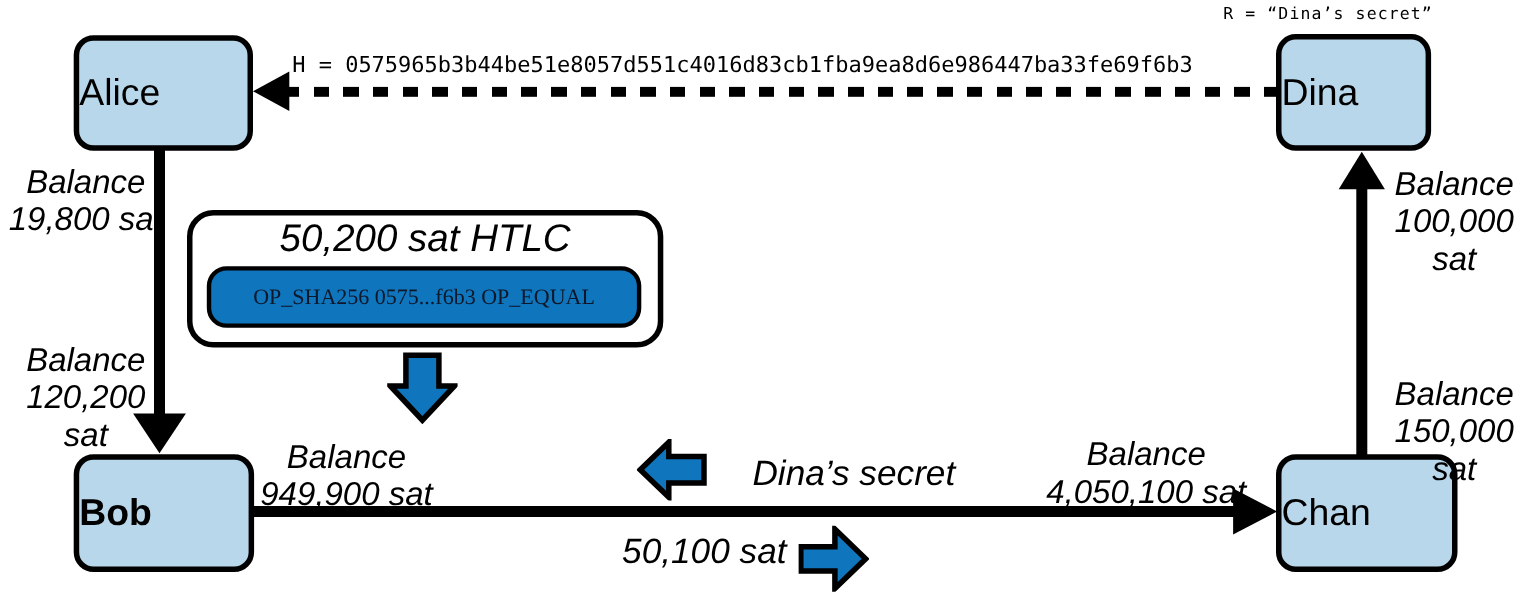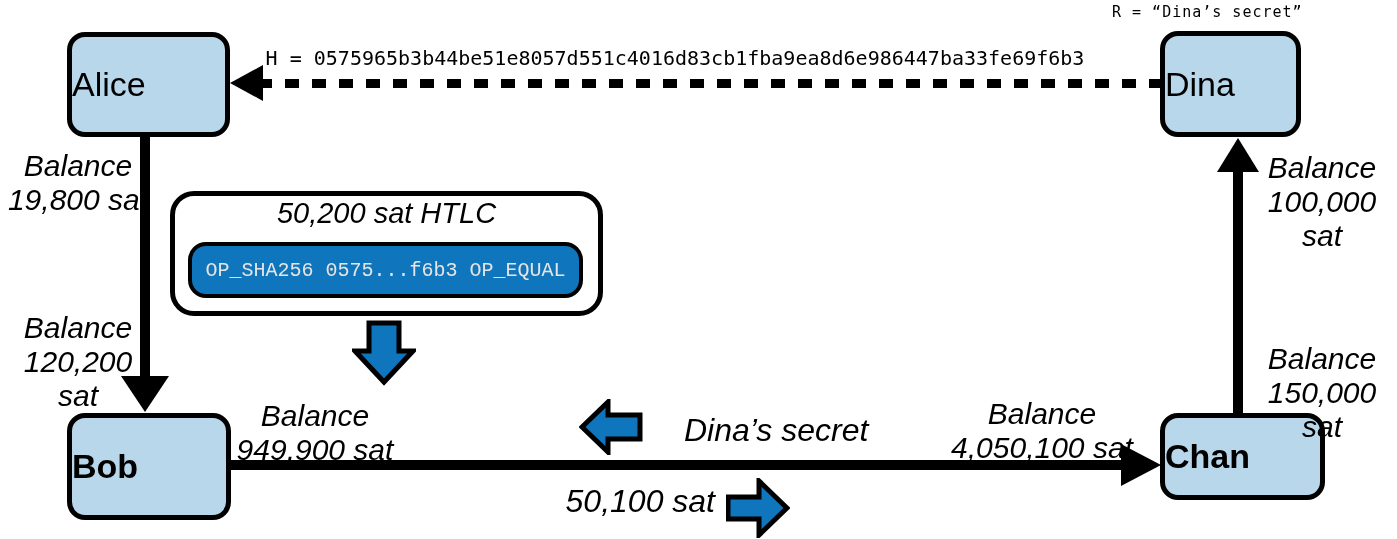--- a/index.html
+++ b/index.html
@@ -77,37 +77,37 @@
     background: #ffffff;
     border: 5px solid var(--ink, #000);
     border-radius: 24px;
     box-sizing: border-box;
   }
   .htlc-title {
     position: absolute;
     left: 170px; top: 197px; width: 433px;
     text-align: center;
     font-style: italic;
-    font-size: 29px;
+    font-size: 35px;
   }
   .script-pill {
     position: absolute;
     left: 188px; top: 242px; width: 395px; height: 56px;
     background: var(--accent-blue, #0f75bc);
     border: 4px solid var(--ink, #000);
     border-radius: 18px;
     box-sizing: border-box;
     display: flex;
     align-items: center;
     justify-content: center;
   }
   .script-pill span {
-    font-family: Liberation Mono, monospace;
+    font-family: Liberation Serif, serif;
     font-size: 20px;
-    color: #e5e5e5;
+    color: #0f172a;
     white-space: nowrap;
   }
 
   
   .block-arrow { position: absolute; }
   .block-arrow path {
     fill: var(--accent-blue, #0f75bc);
     stroke: var(--ink, #000);
     stroke-width: 5;
     stroke-linejoin: miter;
@@ -126,21 +126,21 @@
 
   <div class="node" style="left:67px; top:32px; width:163px; height:105px;">
     <span>Alice</span>
   </div>
   <div class="node" style="left:1160px; top:31px; width:141px; height:106px;">
     <span>Dina</span>
   </div>
   <div class="node" style="left:67px; top:413px; width:164px; height:107px;font-weight:bold;">
     <span>Bob</span>
   </div>
-  <div class="node" style="left:1160px; top:413px; width:165px; height:87px;font-weight:bold;">
+  <div class="node" style="left:1160px; top:413px; width:165px; height:107px;">
     <span>Chan</span>
   </div>
 
   <div class="vline" style="left:140px; top:135px; height:243px;"></div>
   <div class="tri tri-down" style="left:121px; top:376px;"></div>
   <div class="balance" style="left:0px; top:149px; width:156px;">Balance
 19,800 sat</div>
   <div class="balance" style="left:0px; top:311px; width:156px;">Balance
 120,200 sat</div>
 

